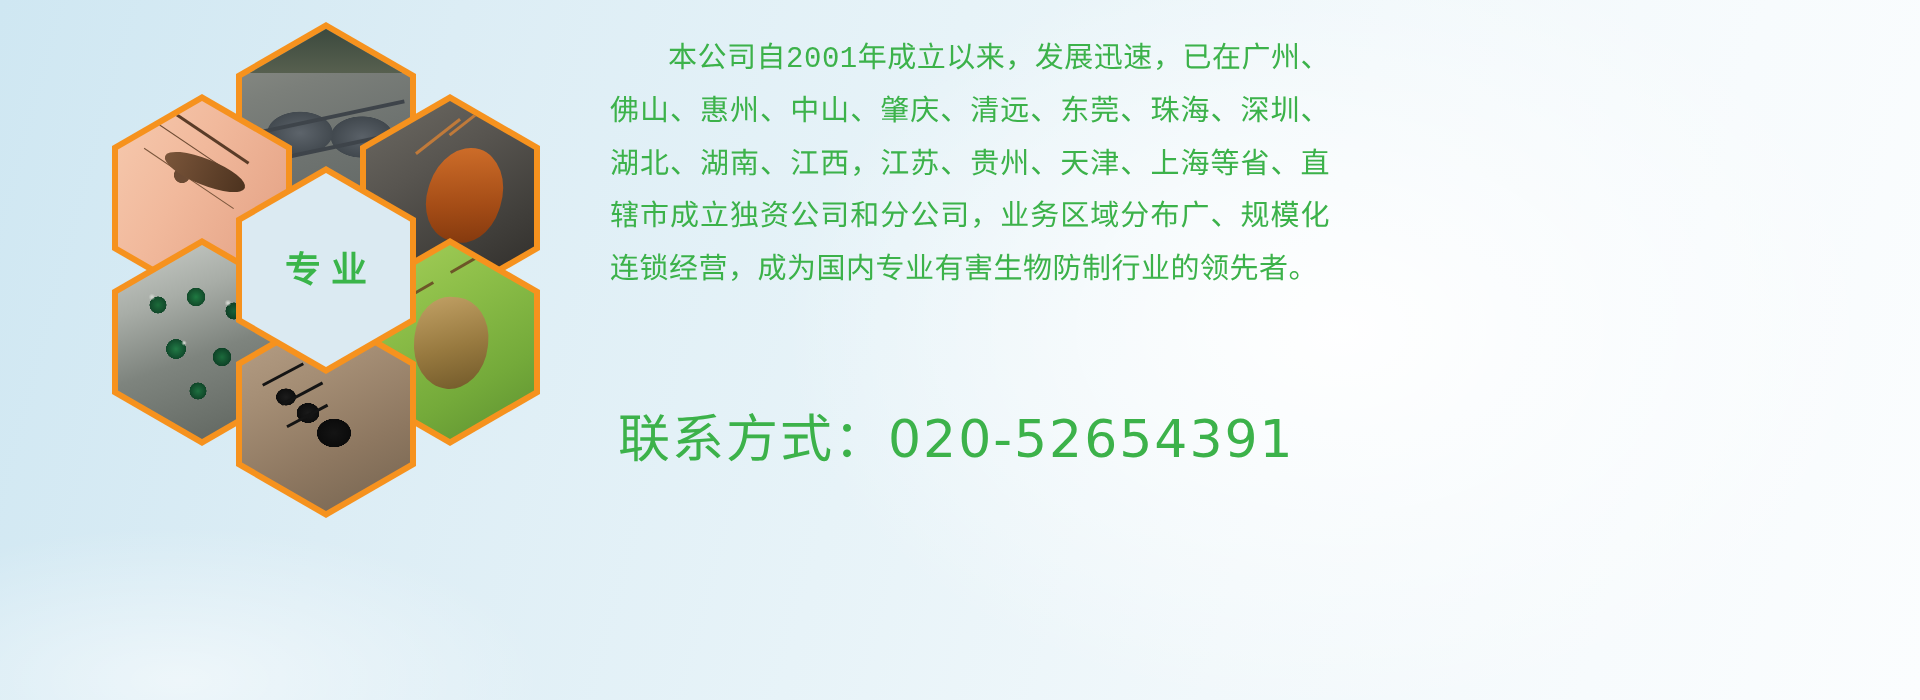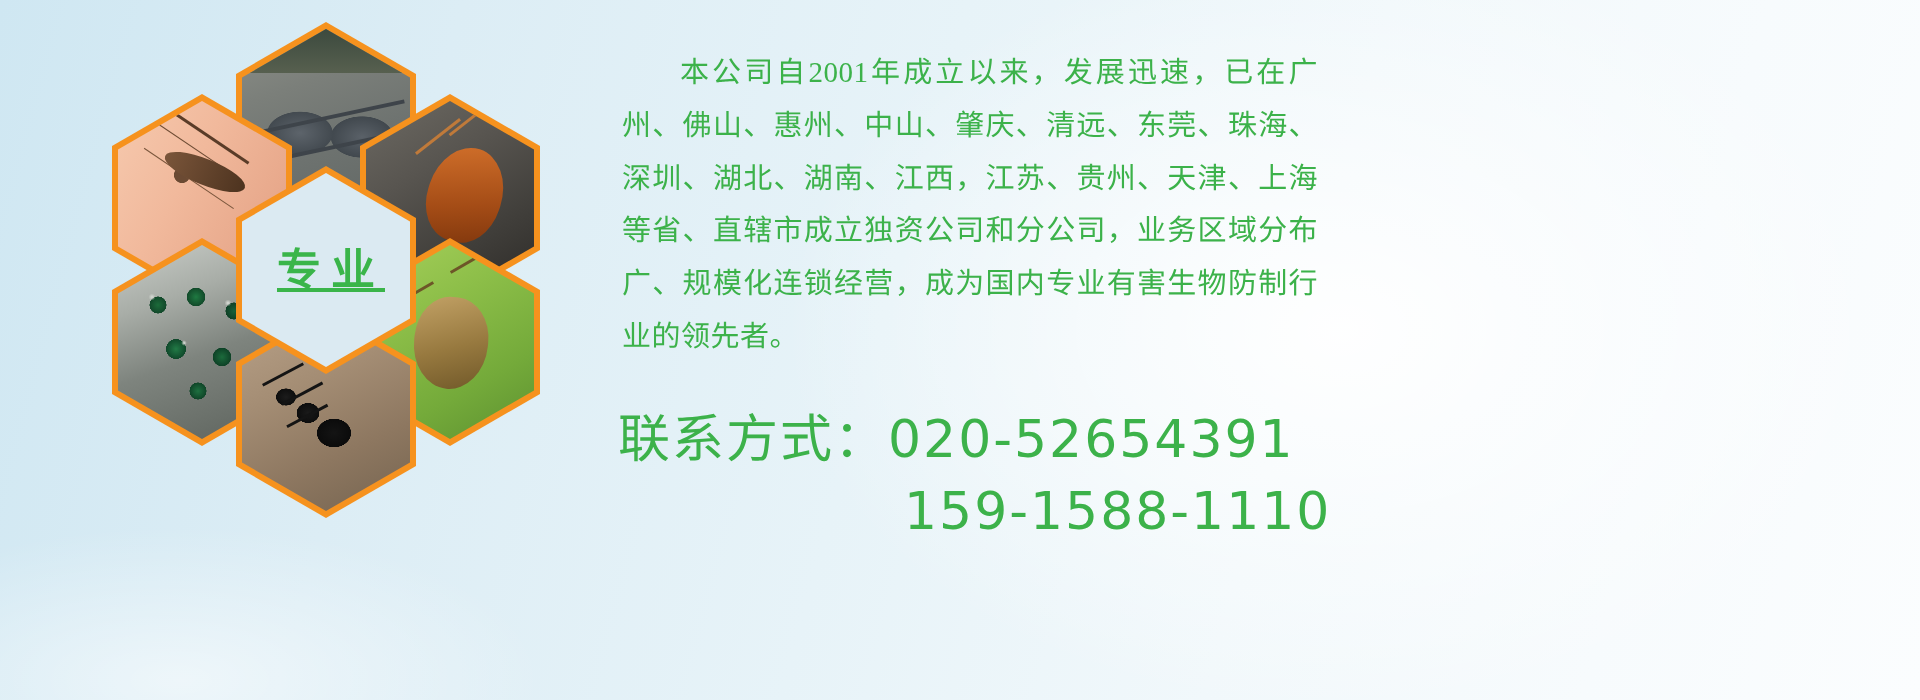--- a/index.html
+++ b/index.html
@@ -41,24 +41,23 @@
   .h-roach  {left:272px;top:86px;}
   .h-mosq   {left:24px;top:86px;}
   .h-center {left:148px;top:158px;}
   .h-flies  {left:24px;top:230px;}
   .h-bug    {left:272px;top:230px;}
   .h-ant    {left:148px;top:302px;}
 
   .h-center .inner{background:#dbeaf2;display:flex;flex-direction:column;
     align-items:center;justify-content:center;}
   .comb-text{
-    color:#3ab54a;font-weight:bold;font-size:44px;line-height:1.22;
+    color:#3ab54a;font-weight:bold;font-size:36px;line-height:1.22;
     letter-spacing:10px;text-indent:10px;text-align:left;
     font-family:"DejaVu Sans","Liberation Sans",sans-serif;
-    text-decoration:underline;
   }
 
   
   .img.mosquito{
     background:
       radial-gradient(circle 14px at 64px 74px, #6b4a33 0%, #6b4a33 55%, rgba(107,74,51,0) 60%),
       linear-gradient(120deg,#f6c9ae 0%,#f1b99c 40%,#e8a98c 75%,#d9977a 100%);
   }
   .img.mosquito:before{
     content:"";position:absolute;left:30px;top:30px;width:110px;height:3px;
@@ -142,22 +141,22 @@
   }
   .img.stinkbug:after{
     content:"";position:absolute;left:30px;top:46px;width:40px;height:3px;background:#6d5628;
     transform:rotate(-30deg);box-shadow:60px 0 0 0 #6d5628;
   }
 
   
   .copy{position:absolute;left:610px;top:34px;width:720px;}
   .para{
     color:#3cb24a;font-size:29px;line-height:1.82;letter-spacing:.5px;
-    text-align:justify;text-indent:58px;margin:12px;font-weight:500;
-    font-family:Liberation Serif, serif;
+    text-align:justify;text-indent:58px;margin:0;font-weight:500;
+    font-family:Liberation Mono, monospace;
   }
   .contact{position:absolute;left:618px;top:404px;width:760px;}
   .contact .line1,.contact .line2{
     color:#3cb24a;font-size:52px;line-height:1.38;letter-spacing:2px;white-space:nowrap;
     font-family:"DejaVu Sans","Liberation Sans",sans-serif;
   }
   .contact .line2{text-align:left;padding-left:286px;}
 </style>
 </head>
 <body>
@@ -211,16 +210,15 @@
   </div>
 
   <div class="copy">
     <p class="para">本公司自2001年成立以来，发展迅速，已在广州、佛山、惠州、中山、肇庆、清远、东莞、珠海、深圳、湖北、湖南、江西，江苏、贵州、天津、上海等省、直辖市成立独资公司和分公司，业务区域分布广、规模化连锁经营，成为国内专业有害生物防制行业的领先者。</p>
   </div>
 
   <div class="contact">
     <div class="line1">
       <span>联系方式：</span><span>020-52654391</span>
     </div>
-    <div class="line2">159-1588-1110</div>
   </div>
 
 </div>
 
 </body></html>

